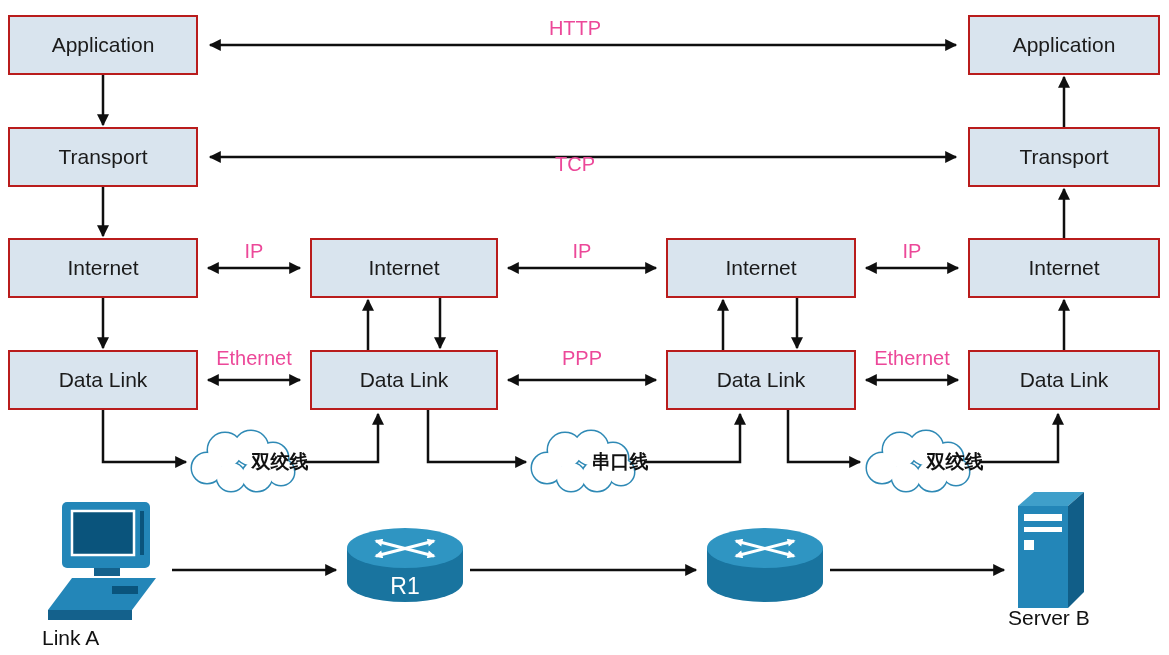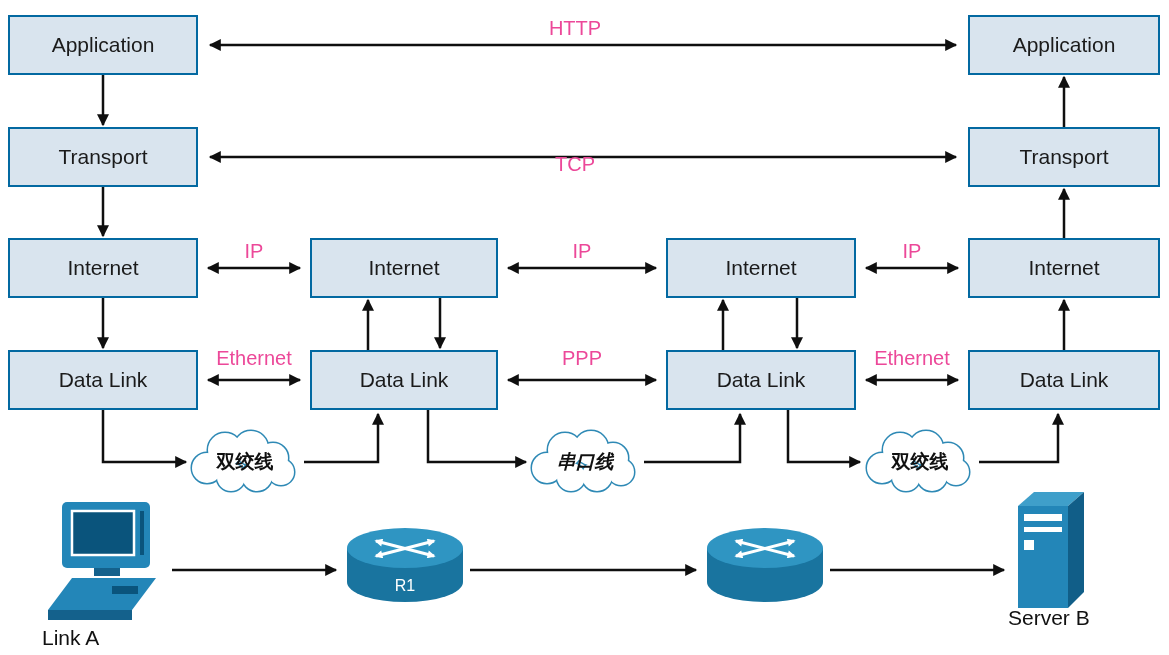--- a/index.html
+++ b/index.html
@@ -2,35 +2,35 @@
 <html><head>
 <meta charset="utf-8">
 <style>
   * { margin:0; padding:0; box-sizing:border-box; }
   html,body { background:#ffffff; }
   body { font-family:"Liberation Sans", sans-serif; }
   .canvas { position:relative; width:1169px; height:655px; background:#ffffff; overflow:hidden; }
   svg.art { position:absolute; left:0; top:0; z-index:1; }
   .pbox {
     position:absolute; height:60px; z-index:2;
-    background:#d9e4ee; border:2px solid #0369a1;
+    background:#d9e4ee; border:2px solid #b91c1c;
     display:flex; align-items:center; justify-content:center;
     font-size:21px; color:#1b1b1b;
   }
   .plabel {
     position:absolute; z-index:3; transform:translateX(-50%);
     font-size:20px; color:#ec4899; white-space:nowrap;
   }
   .cloud-label {
     position:absolute; z-index:3; transform:translate(-50%,-50%);
-    font-size:19px; font-weight:bold; color:#101010; white-space:nowrap;
+    font-size:19px; font-weight:bold; color:#101010; white-space:nowrap;margin-left:35px;
   }
   .router-label {
     position:absolute; z-index:3; transform:translate(-50%,-50%);
-    font-size:16px; color:#ffffff; white-space:nowrap;
+    font-size:23px; color:#ffffff; white-space:nowrap;
   }
   .device-label {
     position:absolute; z-index:3; font-size:21px; color:#111111; white-space:nowrap;
   }
 </style>
 </head>
 <body>
 
 <div class="canvas">
 
@@ -213,21 +213,21 @@
   <div class="plabel" style="left:575px; top:17px;">HTTP</div>
   <div class="plabel" style="left:575px; top:129px;margin-top:24px;">TCP</div>
   <div class="plabel" style="left:254px; top:240px;">IP</div>
   <div class="plabel" style="left:582px; top:240px;">IP</div>
   <div class="plabel" style="left:912px; top:240px;">IP</div>
   <div class="plabel" style="left:254px; top:347px;">Ethernet</div>
   <div class="plabel" style="left:582px; top:347px;">PPP</div>
   <div class="plabel" style="left:912px; top:347px;">Ethernet</div>
 
   <div class="cloud-label" style="left:245px; top:462px;">双绞线</div>
-  <div class="cloud-label" style="left:585px; top:462px;font-style:italic;">串口线</div>
+  <div class="cloud-label" style="left:585px; top:462px;">串口线</div>
   <div class="cloud-label" style="left:920px; top:462px;">双绞线</div>
 
   <div class="router-label" style="left:405px; top:586px;">R1</div>
   <div class="router-label" style="left:808px; top:586px;margin-top:40px;">R2</div>
   <div class="device-label" style="left:42px;   top:626px;">Link A</div>
   <div class="device-label" style="left:1008px; top:606px;">Server B</div>
 
 </div>
 
 </body></html>

